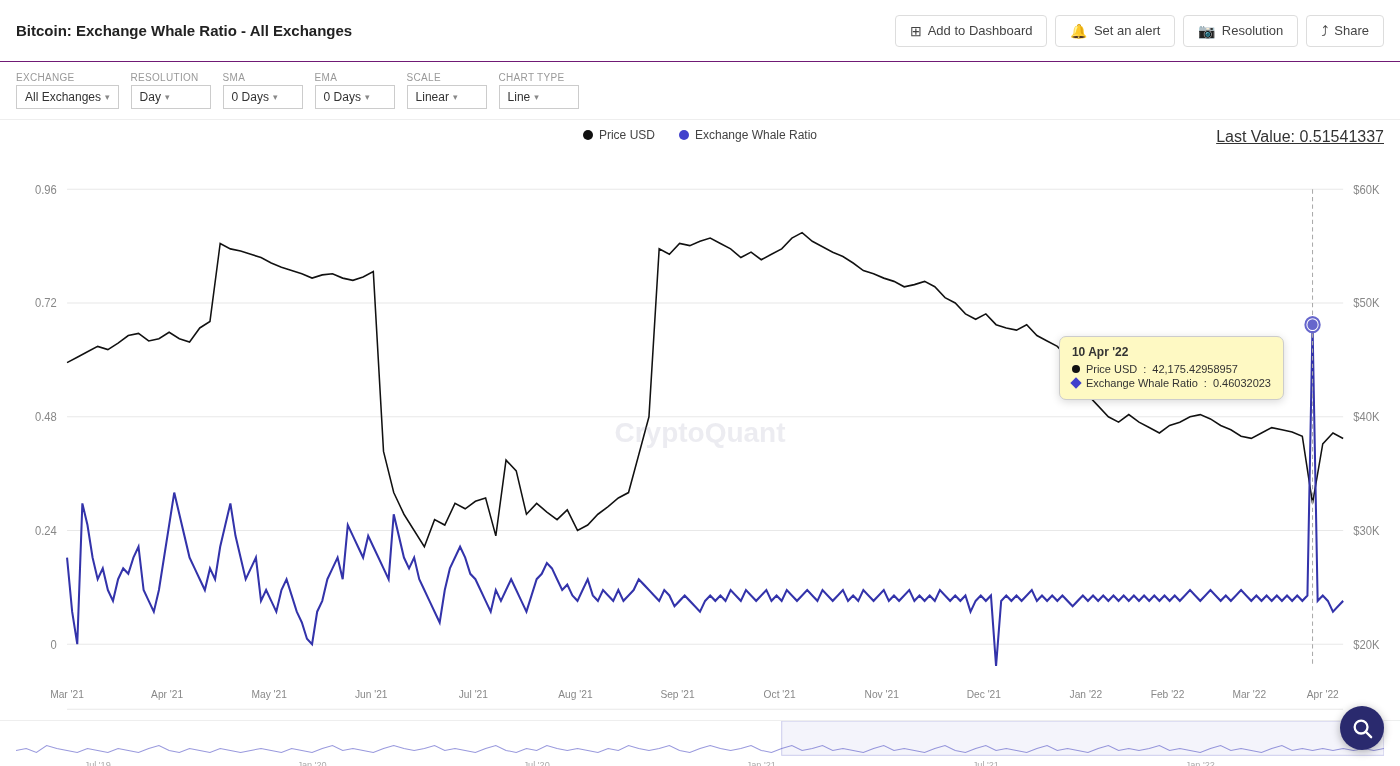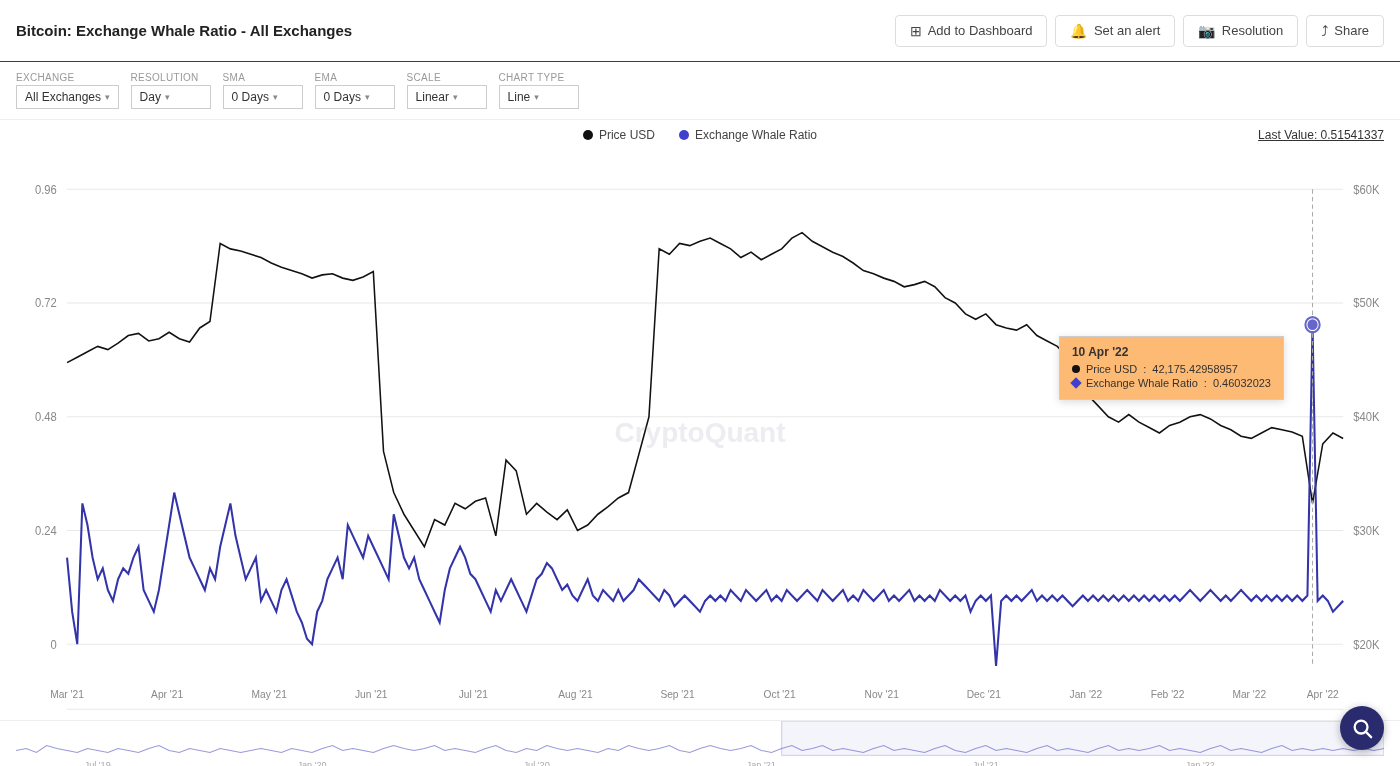--- a/index.html
+++ b/index.html
@@ -105,21 +105,21 @@
     .legend-dot-blue {
       width: 10px; height: 10px;
       border-radius: 50%;
       background: #4040cc;
       transform: rotate(45deg);
     }
     .last-value {
       position: absolute;
       right: 16px;
       top: 8px;
-      font-size: 12px;
+      font-size: 16px;
       color: #333;
       text-decoration: underline;
       cursor: pointer;
     }
 
     
     .main-chart-wrapper {
       flex: 1;
       position: relative;
       margin: 0 16px;
@@ -127,23 +127,23 @@
 
     
     .chart-svg {
       width: 100%;
       height: 100%;
     }
 
     
     .tooltip {
       position: absolute;
-      background: #fdba74;
+      background: #fef9c3;
       border: 1px solid #ccc;
-      border-radius: 0;
+      border-radius: 7px;
       padding: 8px 12px;
       font-size: 11px;
       pointer-events: none;
       box-shadow: 0 2px 8px rgba(0,0,0,0.15);
       top: 190px;
       right: 100px;
     }
     .tooltip-date {
       font-weight: 600;
       margin-bottom: 4px;

